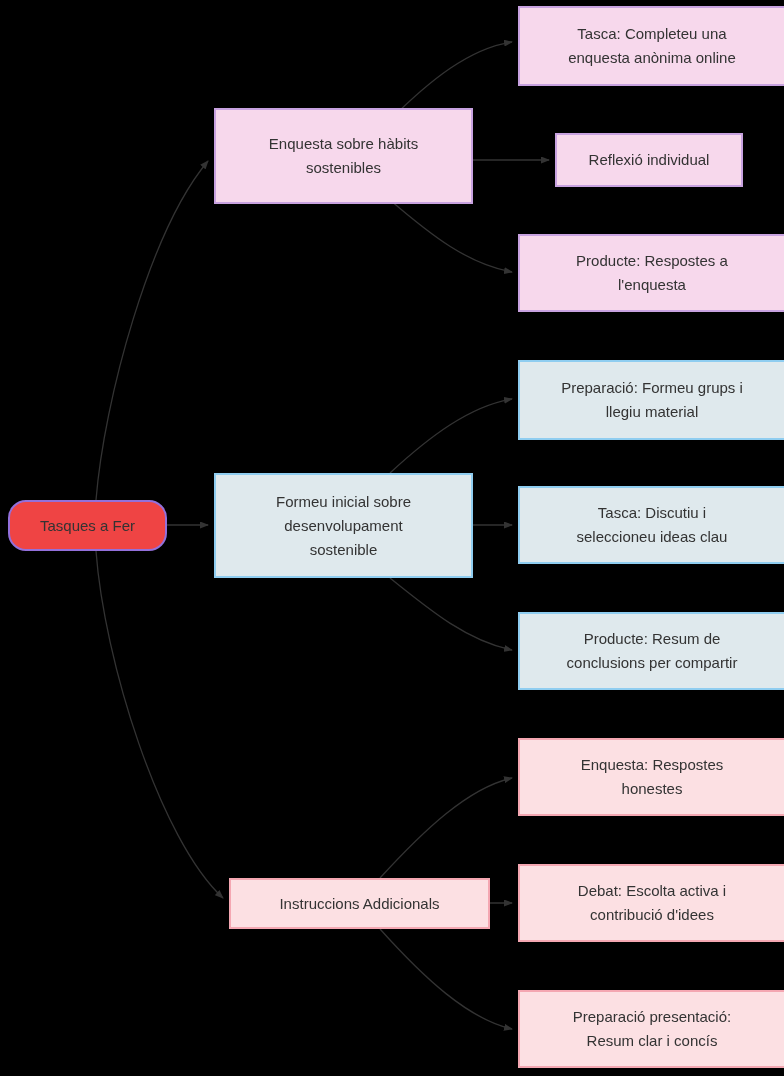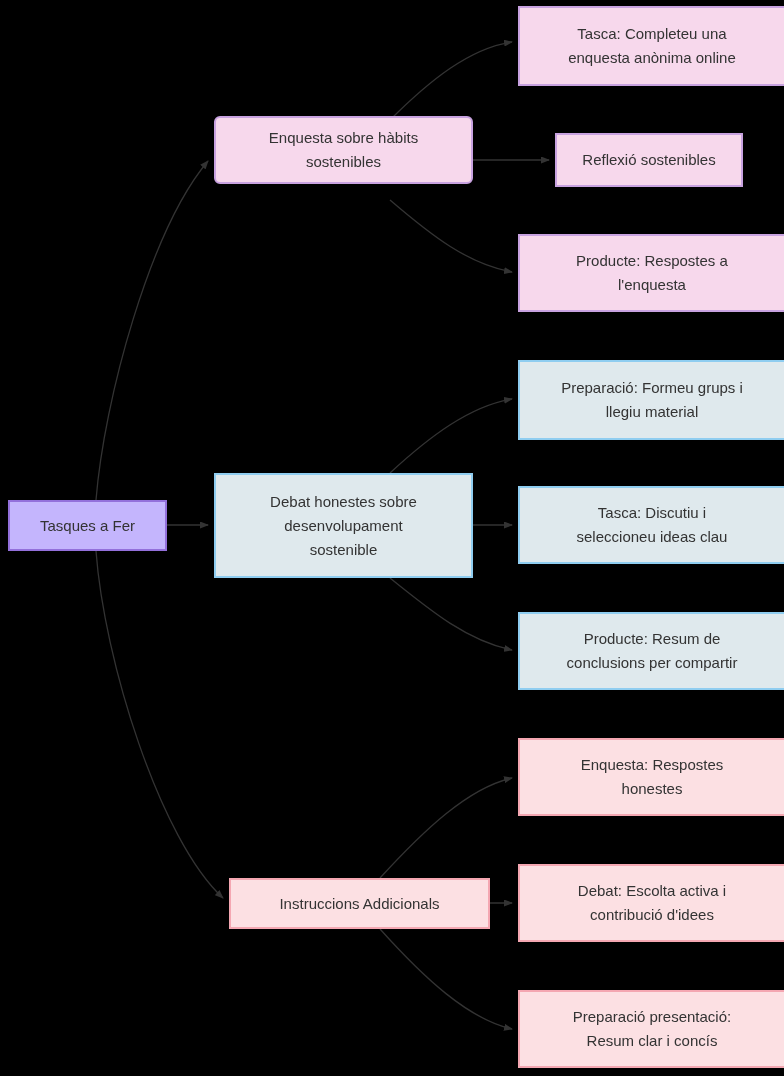--- a/index.html
+++ b/index.html
@@ -34,22 +34,23 @@
     text-align: center;
     color: #333333;
     font-size: 15px;
     line-height: 24px;
     padding: 4px 10px;
     border-style: solid;
     border-width: 2px;
     white-space: pre-line;
   }
   .node-root {
-    background: #c4b5fd;
+    background: #ef4444;
     border-color: #9370db;
+    border-radius: 18px;
   }
   .node-purple {
     background: #f7d8ec;
     border-color: #c8a2e0;
   }
   .node-blue {
     background: #dfe9ed;
     border-color: #8fcdf0;
   }
   .node-pink {
@@ -77,29 +78,29 @@
         <path d="M 390,473 C 430,436 470,406 512,399" fill="none" stroke="#333333" stroke-width="1.3" marker-end="url(#arrowhead)"></path>
         <path d="M 473,525 L 512,525" fill="none" stroke="#333333" stroke-width="1.3" marker-end="url(#arrowhead)"></path>
         <path d="M 390,578 C 432,612 468,641 512,650" fill="none" stroke="#333333" stroke-width="1.3" marker-end="url(#arrowhead)"></path>
         <path d="M 380,878 C 424,830 468,788 512,778" fill="none" stroke="#333333" stroke-width="1.3" marker-end="url(#arrowhead)"></path>
         <path d="M 458,903 L 512,903" fill="none" stroke="#333333" stroke-width="1.3" marker-end="url(#arrowhead)"></path>
         <path d="M 380,929 C 424,978 468,1019 512,1029" fill="none" stroke="#333333" stroke-width="1.3" marker-end="url(#arrowhead)"></path>
       </g>
   </svg>
   <div id="nodes-layer">
       <div class="node node-root" style="left: 8px; top: 500px; width: 159px; height: 51px;">Tasques a Fer</div>
-      <div class="node node-purple" style="left: 214px; top: 116px; width: 259px; height: 68px; border-radius: 6px;">Enquesta sobre hàbits
+      <div class="node node-purple" style="left: 214px; top: 108px; width: 259px; height: 96px;">Enquesta sobre hàbits
 sostenibles</div>
-      <div class="node node-blue" style="left: 214px; top: 473px; width: 259px; height: 105px;">Debat honestes sobre
+      <div class="node node-blue" style="left: 214px; top: 473px; width: 259px; height: 105px;">Formeu inicial sobre
 desenvolupament
 sostenible</div>
       <div class="node node-pink" style="left: 229px; top: 878px; width: 261px; height: 51px;">Instruccions Addicionals</div>
       <div class="node node-purple" style="left: 518px; top: 6px; width: 268px; height: 80px;">Tasca: Completeu una
 enquesta anònima online</div>
-      <div class="node node-purple" style="left: 555px; top: 133px; width: 188px; height: 54px;">Reflexió sostenibles</div>
+      <div class="node node-purple" style="left: 555px; top: 133px; width: 188px; height: 54px;">Reflexió individual</div>
       <div class="node node-purple" style="left: 518px; top: 234px; width: 268px; height: 78px;">Producte: Respostes a
 l'enquesta</div>
       <div class="node node-blue" style="left: 518px; top: 360px; width: 268px; height: 80px;">Preparació: Formeu grups i
 llegiu material</div>
       <div class="node node-blue" style="left: 518px; top: 486px; width: 268px; height: 78px;">Tasca: Discutiu i
 seleccioneu ideas clau</div>
       <div class="node node-blue" style="left: 518px; top: 612px; width: 268px; height: 78px;">Producte: Resum de
 conclusions per compartir</div>
       <div class="node node-pink" style="left: 518px; top: 738px; width: 268px; height: 78px;">Enquesta: Respostes
 honestes</div>

